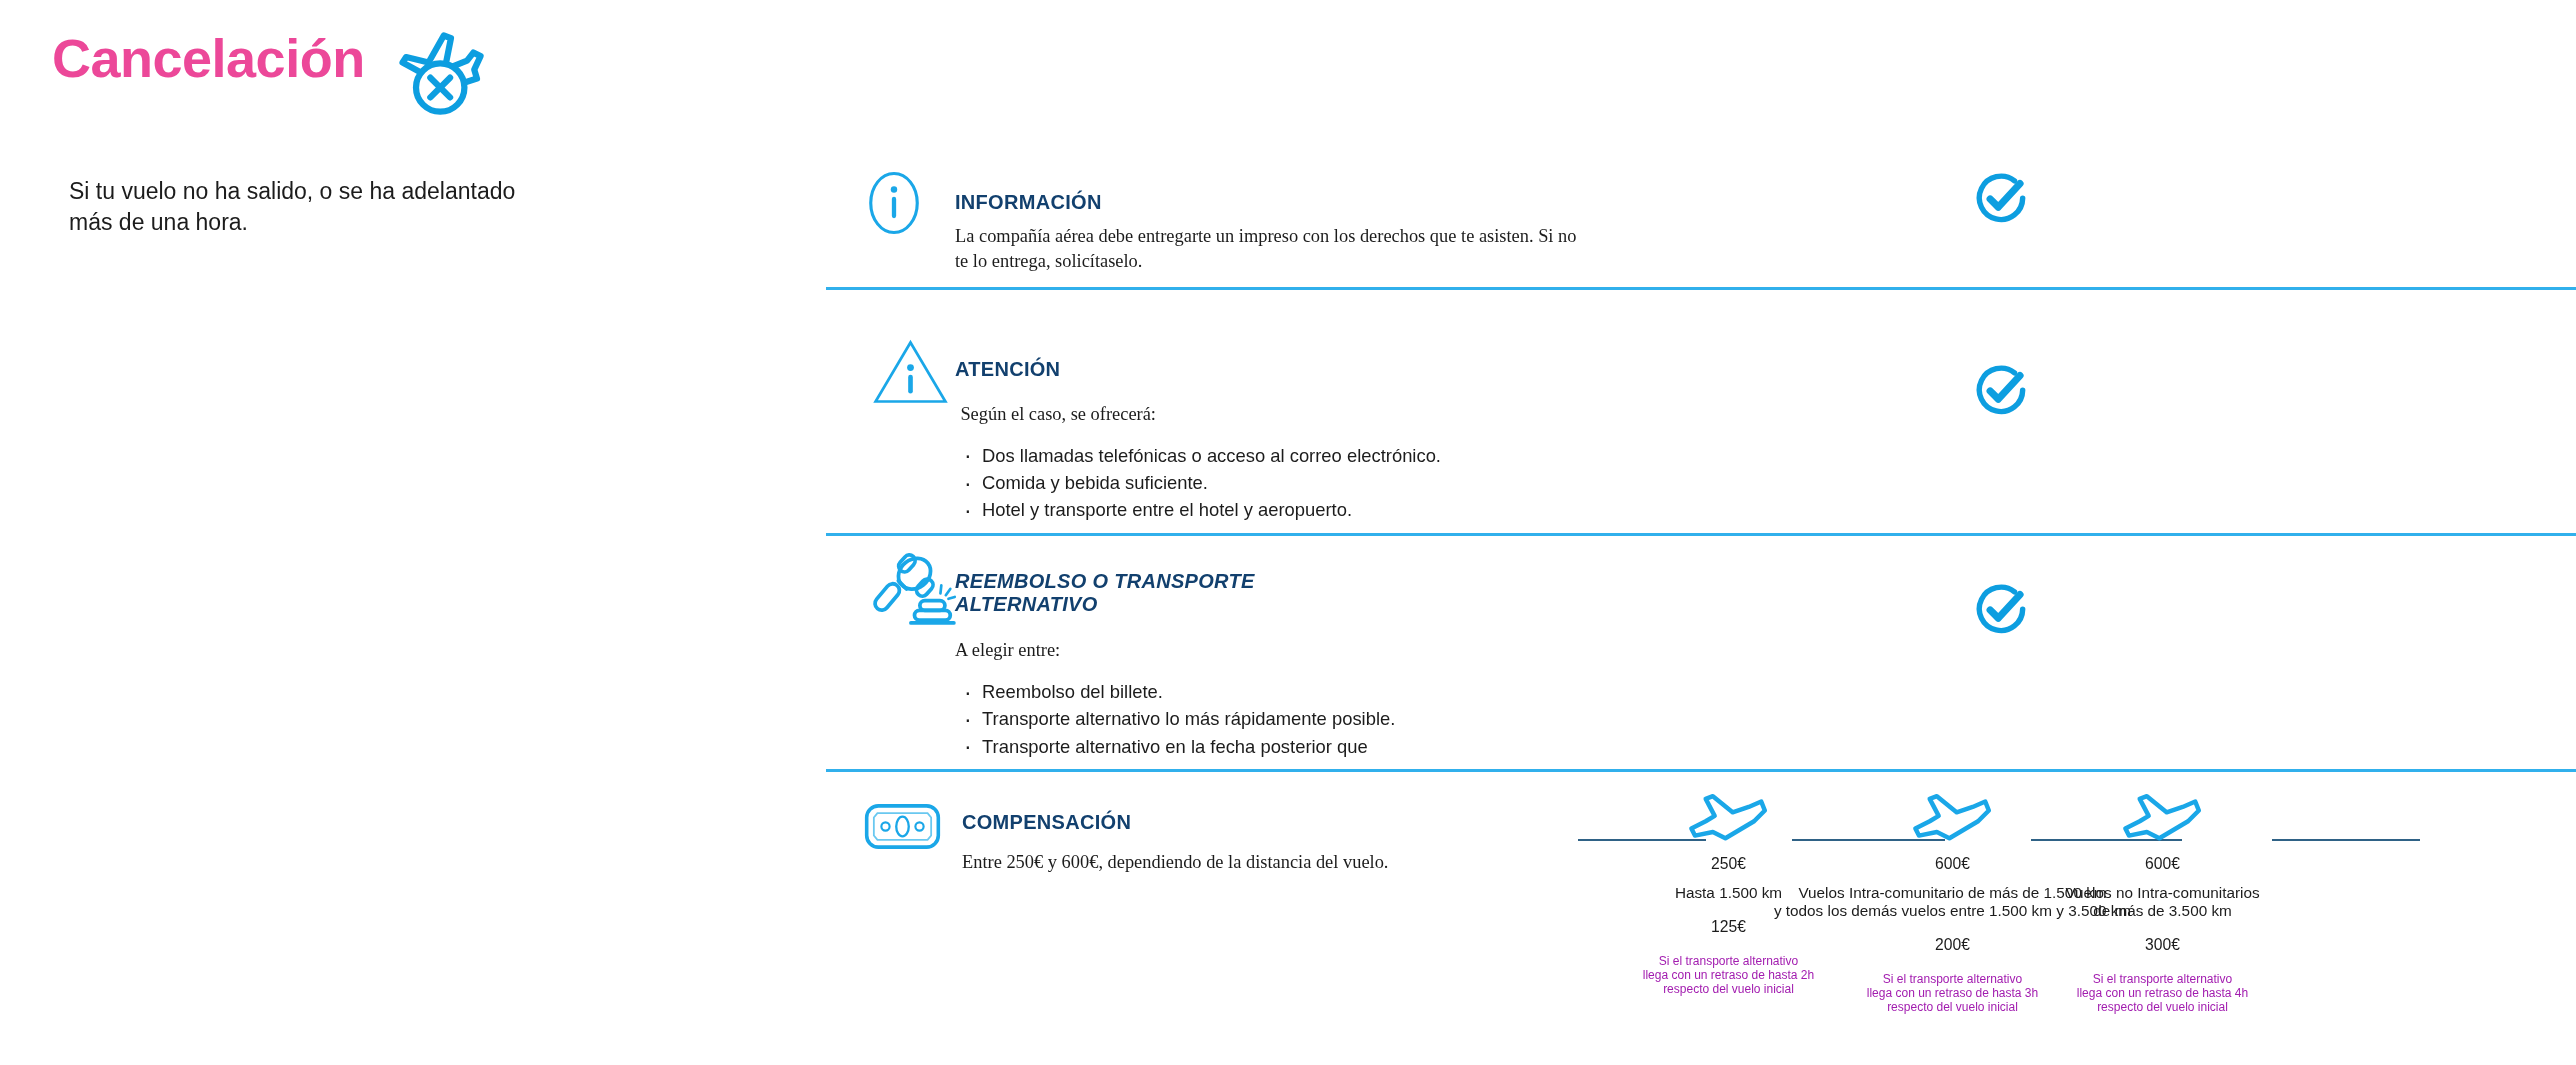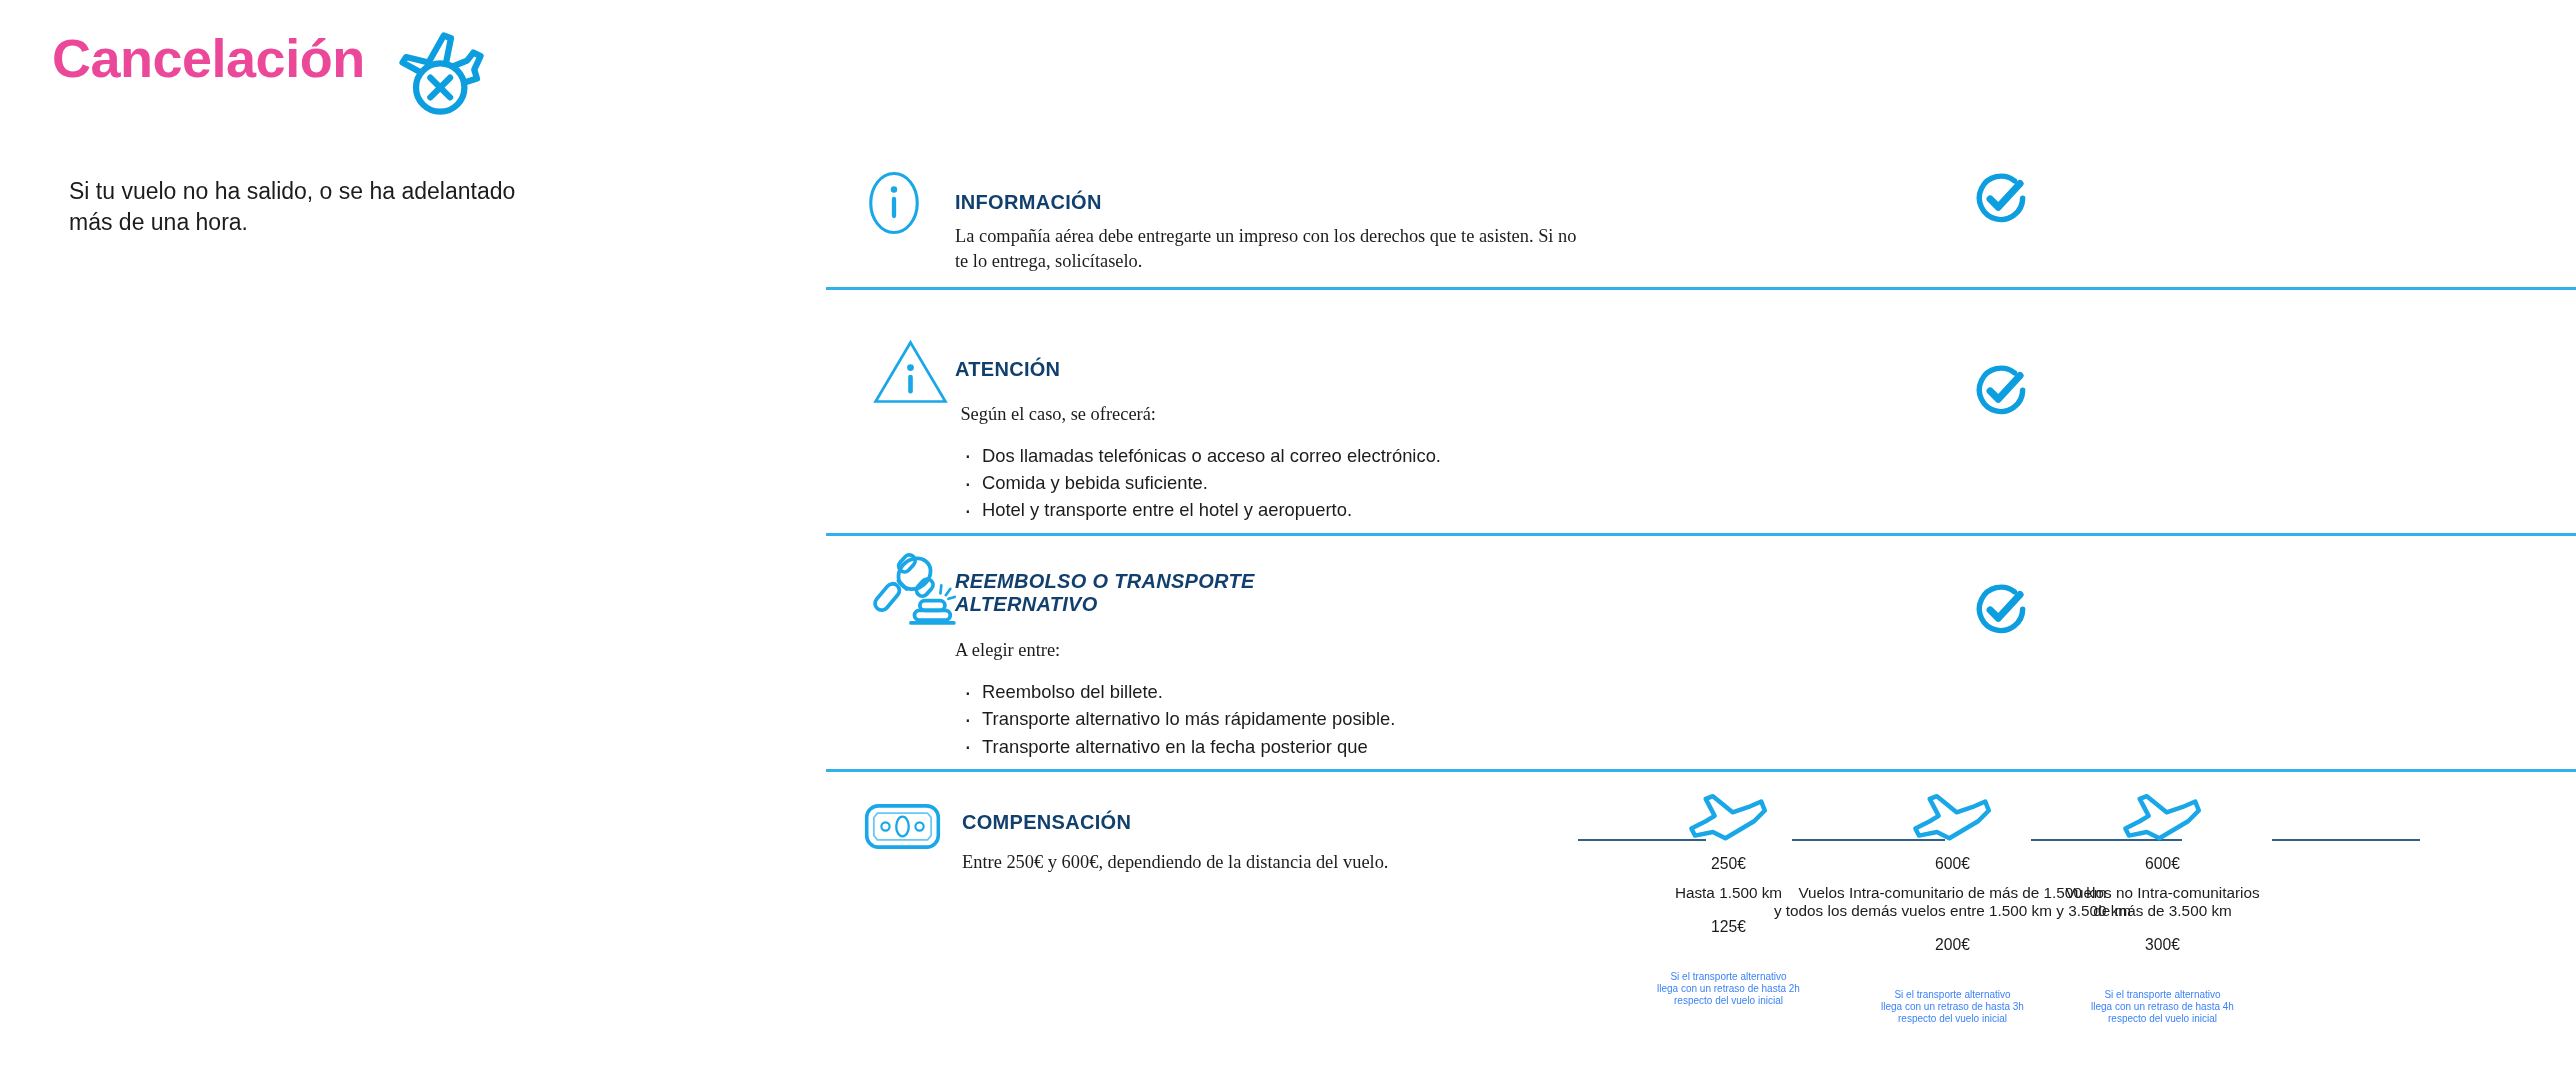--- a/index.html
+++ b/index.html
@@ -192,24 +192,24 @@
     line-height: 1.18;
     margin-top: 10.8px;
     white-space: pre-line;
   }
   .tier-amount-2 {
     font-size: 15.7px;
     color: #1c1c1c;
     margin-top: 16px;
   }
   .tier-note {
-    font-size: 10px;
-    color: #3b82f6;
+    font-size: 12px;
+    color: #a21caf;
     line-height: 1.2;
-    margin-top: 35px;
+    margin-top: 18px;
     white-space: pre-line;
   }
   #tier-1 .tier-desc { margin-left: -74px; margin-right: -74px; }
 </style>
 </head>
 <body>
 
 <div id="left-col">
 
   <div id="title-row">

